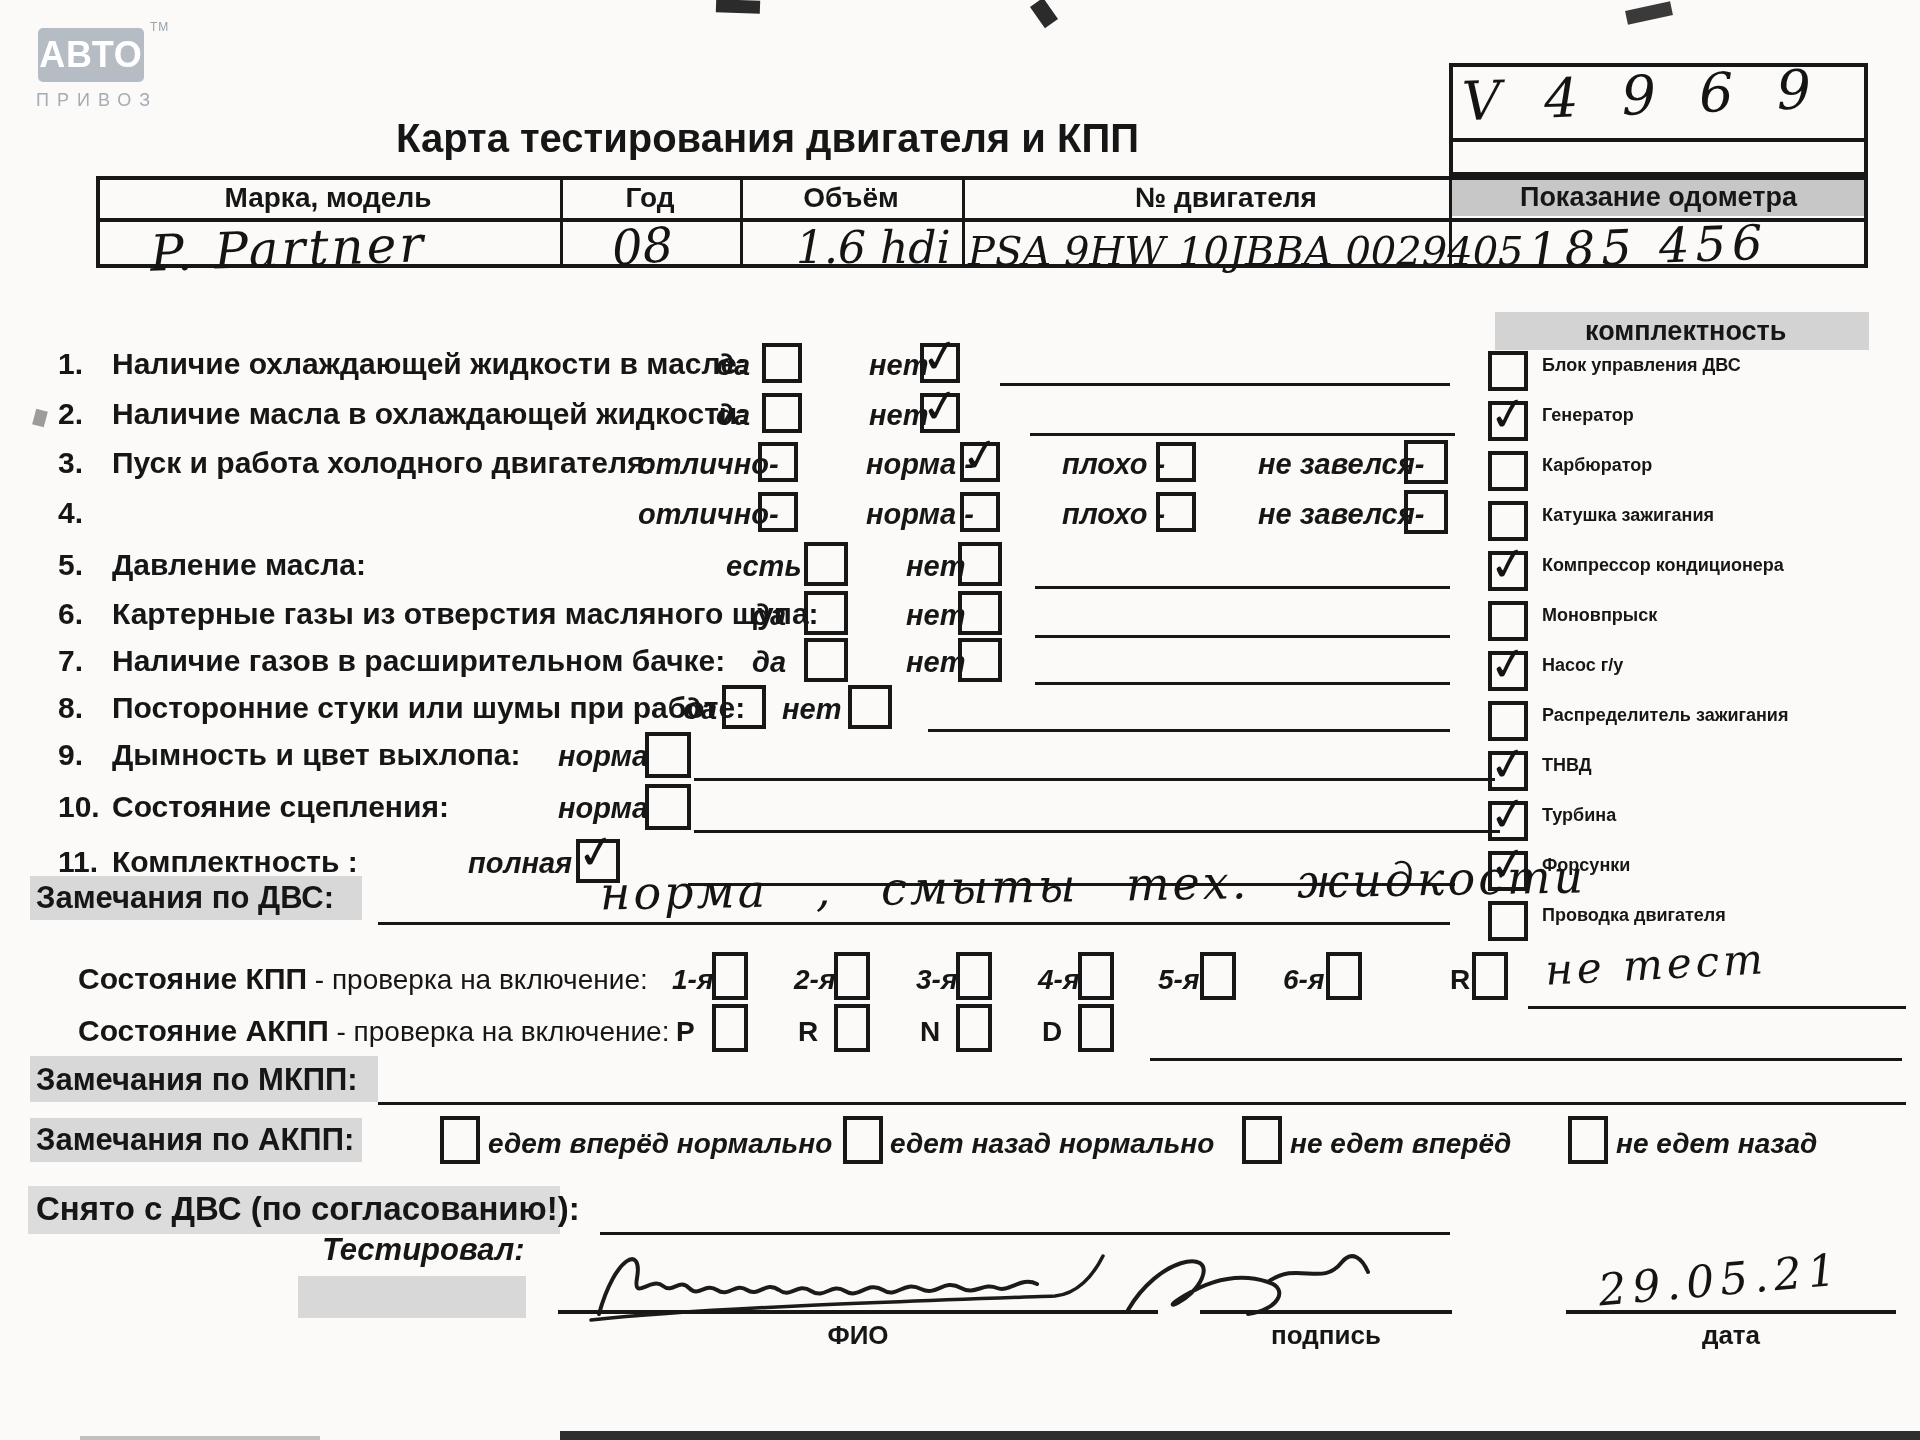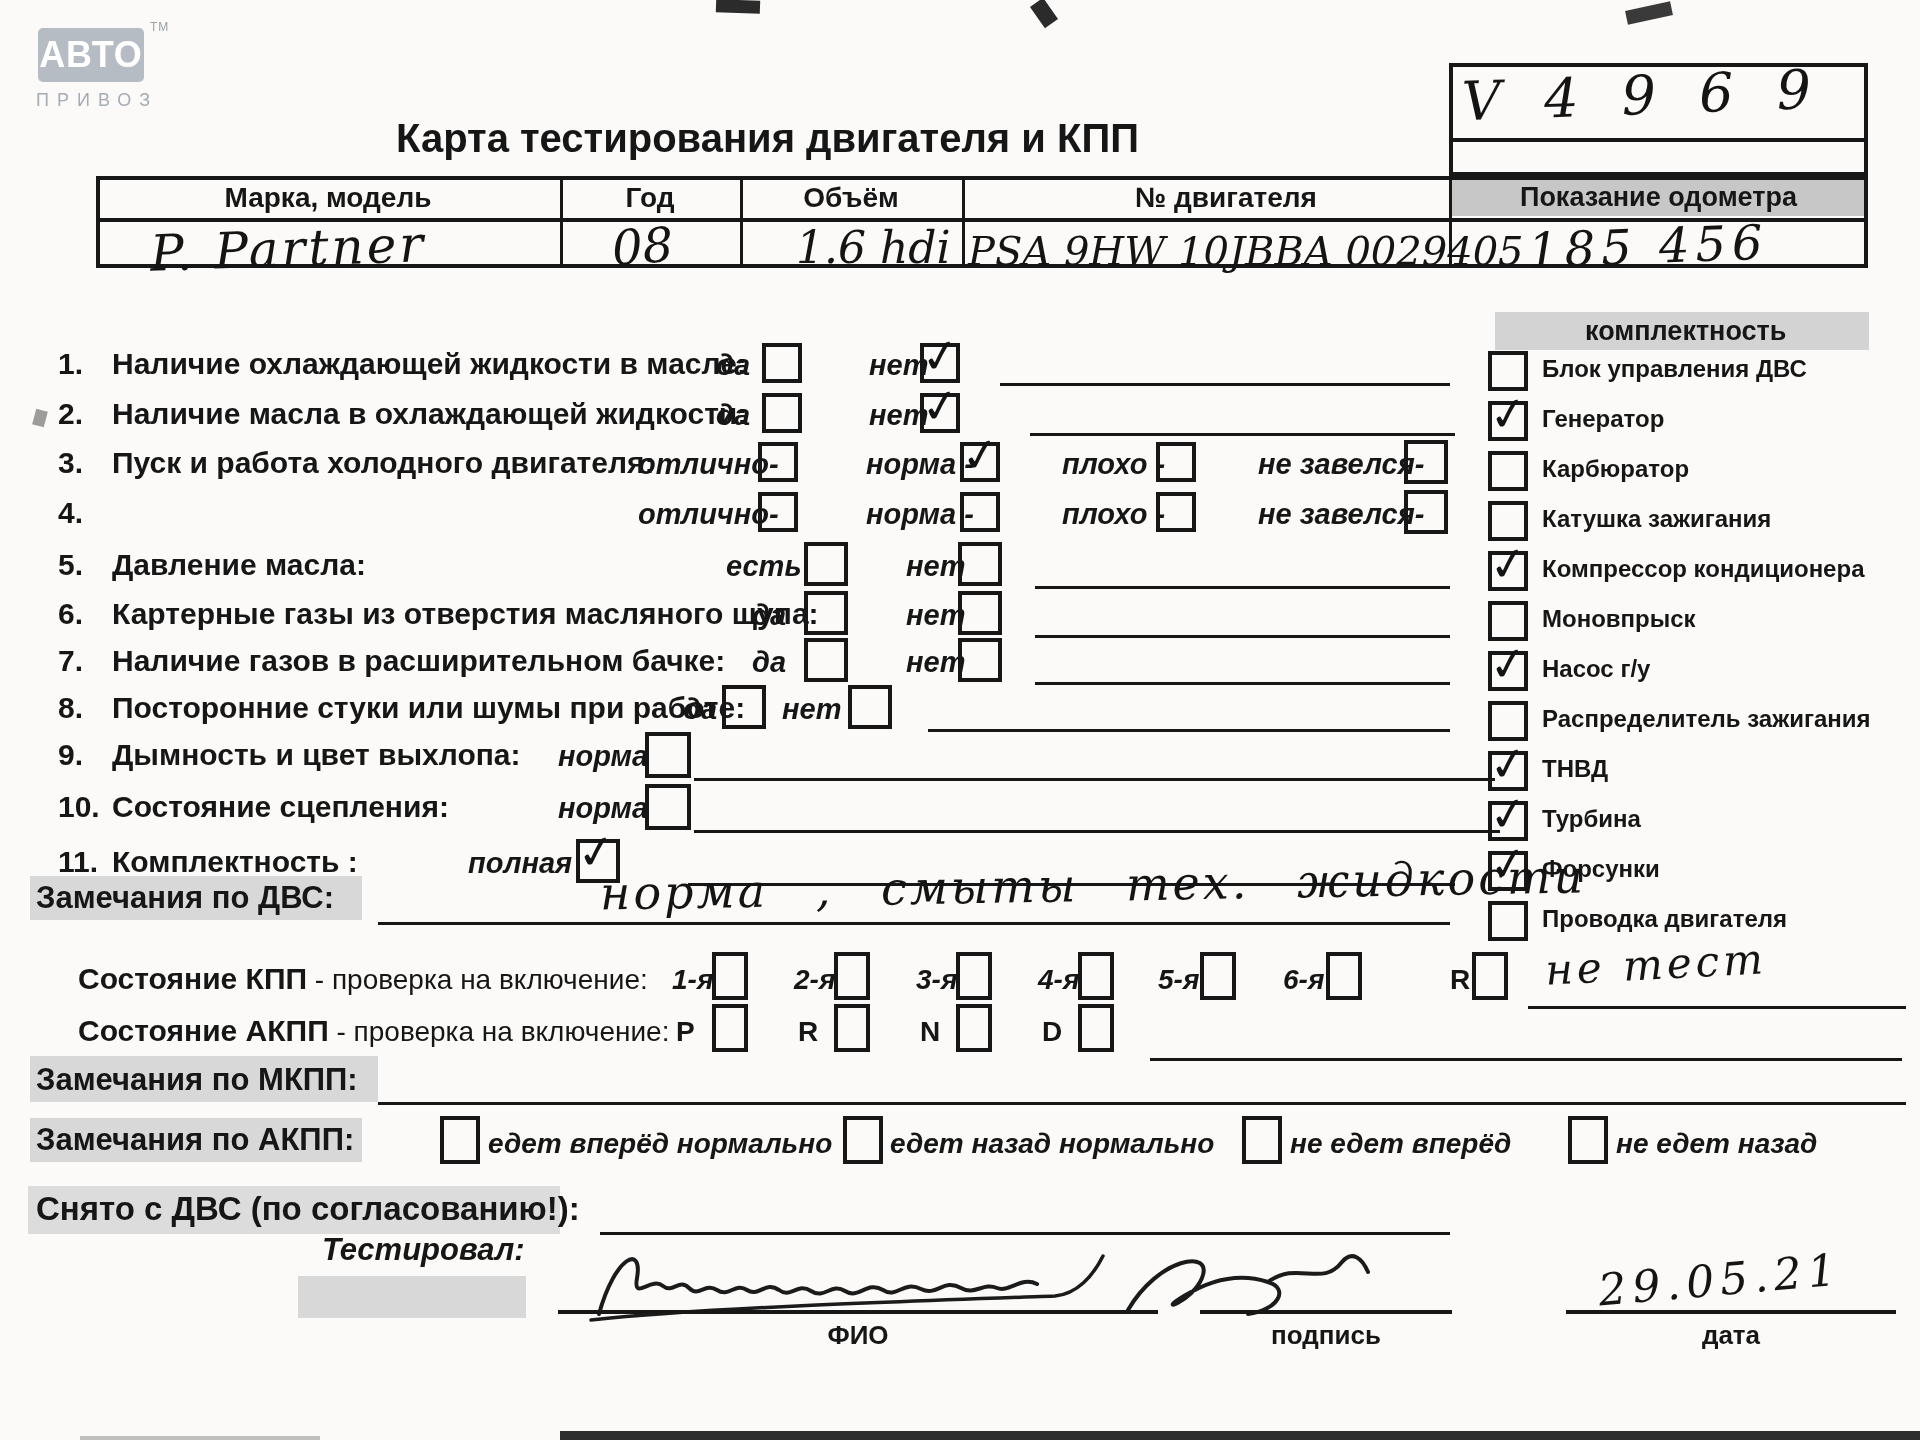--- a/index.html
+++ b/index.html
@@ -10,21 +10,21 @@
   .box.checked::after{content:"✓";position:absolute;left:-3px;top:-18px;
         font-family:"DejaVu Sans",sans-serif;font-weight:bold;font-size:46px;color:#131313;
         transform:rotate(-8deg);}
   .uline{position:absolute;height:0;border-bottom:3px solid #171717;}
   .uline4{position:absolute;height:0;border-bottom:4px solid #171717;}
   .num{position:absolute;left:58px;top:0;font-weight:bold;font-size:30px;}
   .ilabel{position:absolute;left:112px;top:0;font-weight:bold;font-size:30px;white-space:nowrap;}
   .opt{position:absolute;font:italic bold 29px "Liberation Sans",sans-serif;white-space:nowrap;}
   .gear{position:absolute;font:italic bold 28px "Liberation Sans",sans-serif;white-space:nowrap;}
   .pgear{position:absolute;font-weight:bold;font-size:28px;white-space:nowrap;}
-  .eq-label{position:absolute;left:1542px;font-weight:bold;font-size:24px;white-space:nowrap;}
+  .eq-label{position:absolute;left:1542px;font-weight:bold;font-size:18px;white-space:nowrap;}
   .shade{position:absolute;background:#d8d8d8;}
   .sec-label{position:absolute;font-weight:bold;font-size:31px;white-space:nowrap;}
   .hw{position:absolute;font-family:"DejaVu Serif",serif;font-style:italic;color:#141414;white-space:nowrap;}
   .thead{position:absolute;font-weight:bold;font-size:28px;text-align:center;white-space:nowrap;}
   .vline{position:absolute;width:0;border-left:3px solid #171717;}
   .row{position:absolute;left:0;width:1920px;height:56px;}
   .speck{position:absolute;background:#2b2b2b;}
   .center{text-align:center;}
 </style>
 </head>

